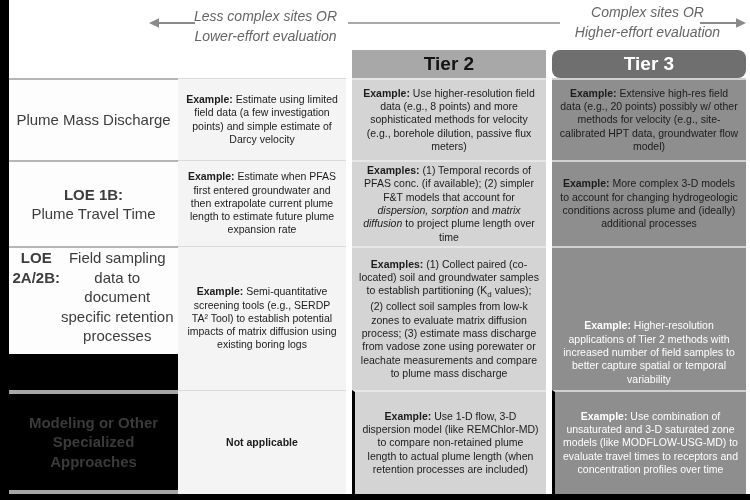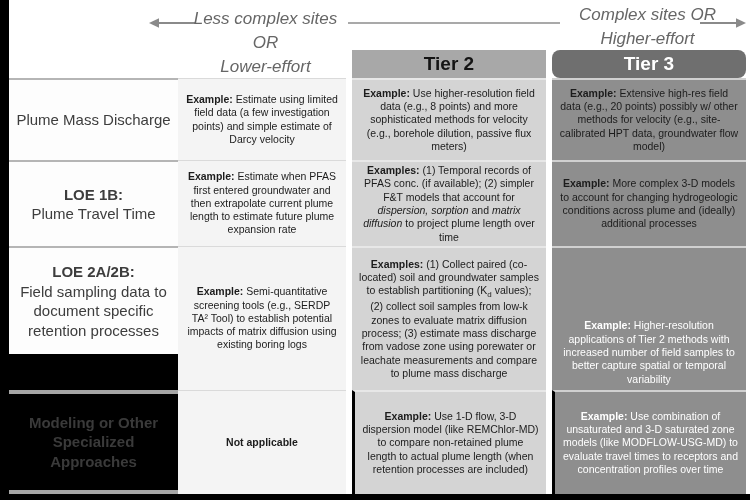--- a/index.html
+++ b/index.html
@@ -3,21 +3,21 @@
 <meta charset="utf-8">
 <style>
   html,body{margin:0;padding:0;background:#000;}
   .slide{position:relative;width:750px;height:500px;background:#fff;overflow:hidden;
          font-family:"Liberation Sans", sans-serif;}
   .strip-left{position:absolute;left:0;top:0;width:9px;height:500px;background:#000;}
   .strip-bottom{position:absolute;left:0;top:494px;width:750px;height:6px;background:#000;}
 
   
   .axis-note{position:absolute;font-style:italic;color:var(--note_text,#666);
-             font-size:17px;text-align:center;line-height:1.4;}
+             font-size:14px;text-align:center;line-height:1.4;}
   .axis-note.left{left:188px;top:7px;width:155px;}
   .axis-note.right{left:565px;top:3px;width:165px;}
   .axis-line{position:absolute;left:348px;top:22px;width:212px;height:2px;background:#a9a9a9;}
   .arr{position:absolute;top:17px;}
   .arr-l{left:147px;}
   .arr-r{left:700px;}
 
   
   .grid{position:absolute;left:9px;top:50px;display:grid;
         grid-template-columns:169px 168px 6px 194px 6px 194px;
@@ -44,21 +44,21 @@
   .i{font-style:italic;}
   sub,sup{font-size:8px;}
 
   .rh{background:#fdfdfd;color:#3d3d3d;display:flex;align-items:center;justify-content:center;
       text-align:center;font-size:15px;line-height:1.3;border-top:2px solid #b5b5b5;}
   .rh-inner{width:162px;}
   .rh-title{display:block;font-weight:700;}
   .rh-sub{display:block;}
   .rh-split{background:linear-gradient(to bottom,#fdfdfd 0,#fdfdfd 106px,#000 106px);
             align-items:flex-start;}
-  .rh-split .rh-inner{height:106px;display:flex;flex-direction:column;justify-content:center;}
+  .rh-split .rh-inner{height:106px;display:flex;flex-direction:row;justify-content:center;}
   .rh-dark{background:var(--loe3_header_bg,#000);color:#3a3a3a;
            border-top:4px solid var(--divider_gray,#a6a6a6);
            border-bottom:4px solid var(--divider_gray,#a6a6a6);}
   .rh-dark .rh-sub{font-weight:700;}
 </style>
 </head>
 <body>
 
 <div class="slide">
   <div class="strip-left"></div>

